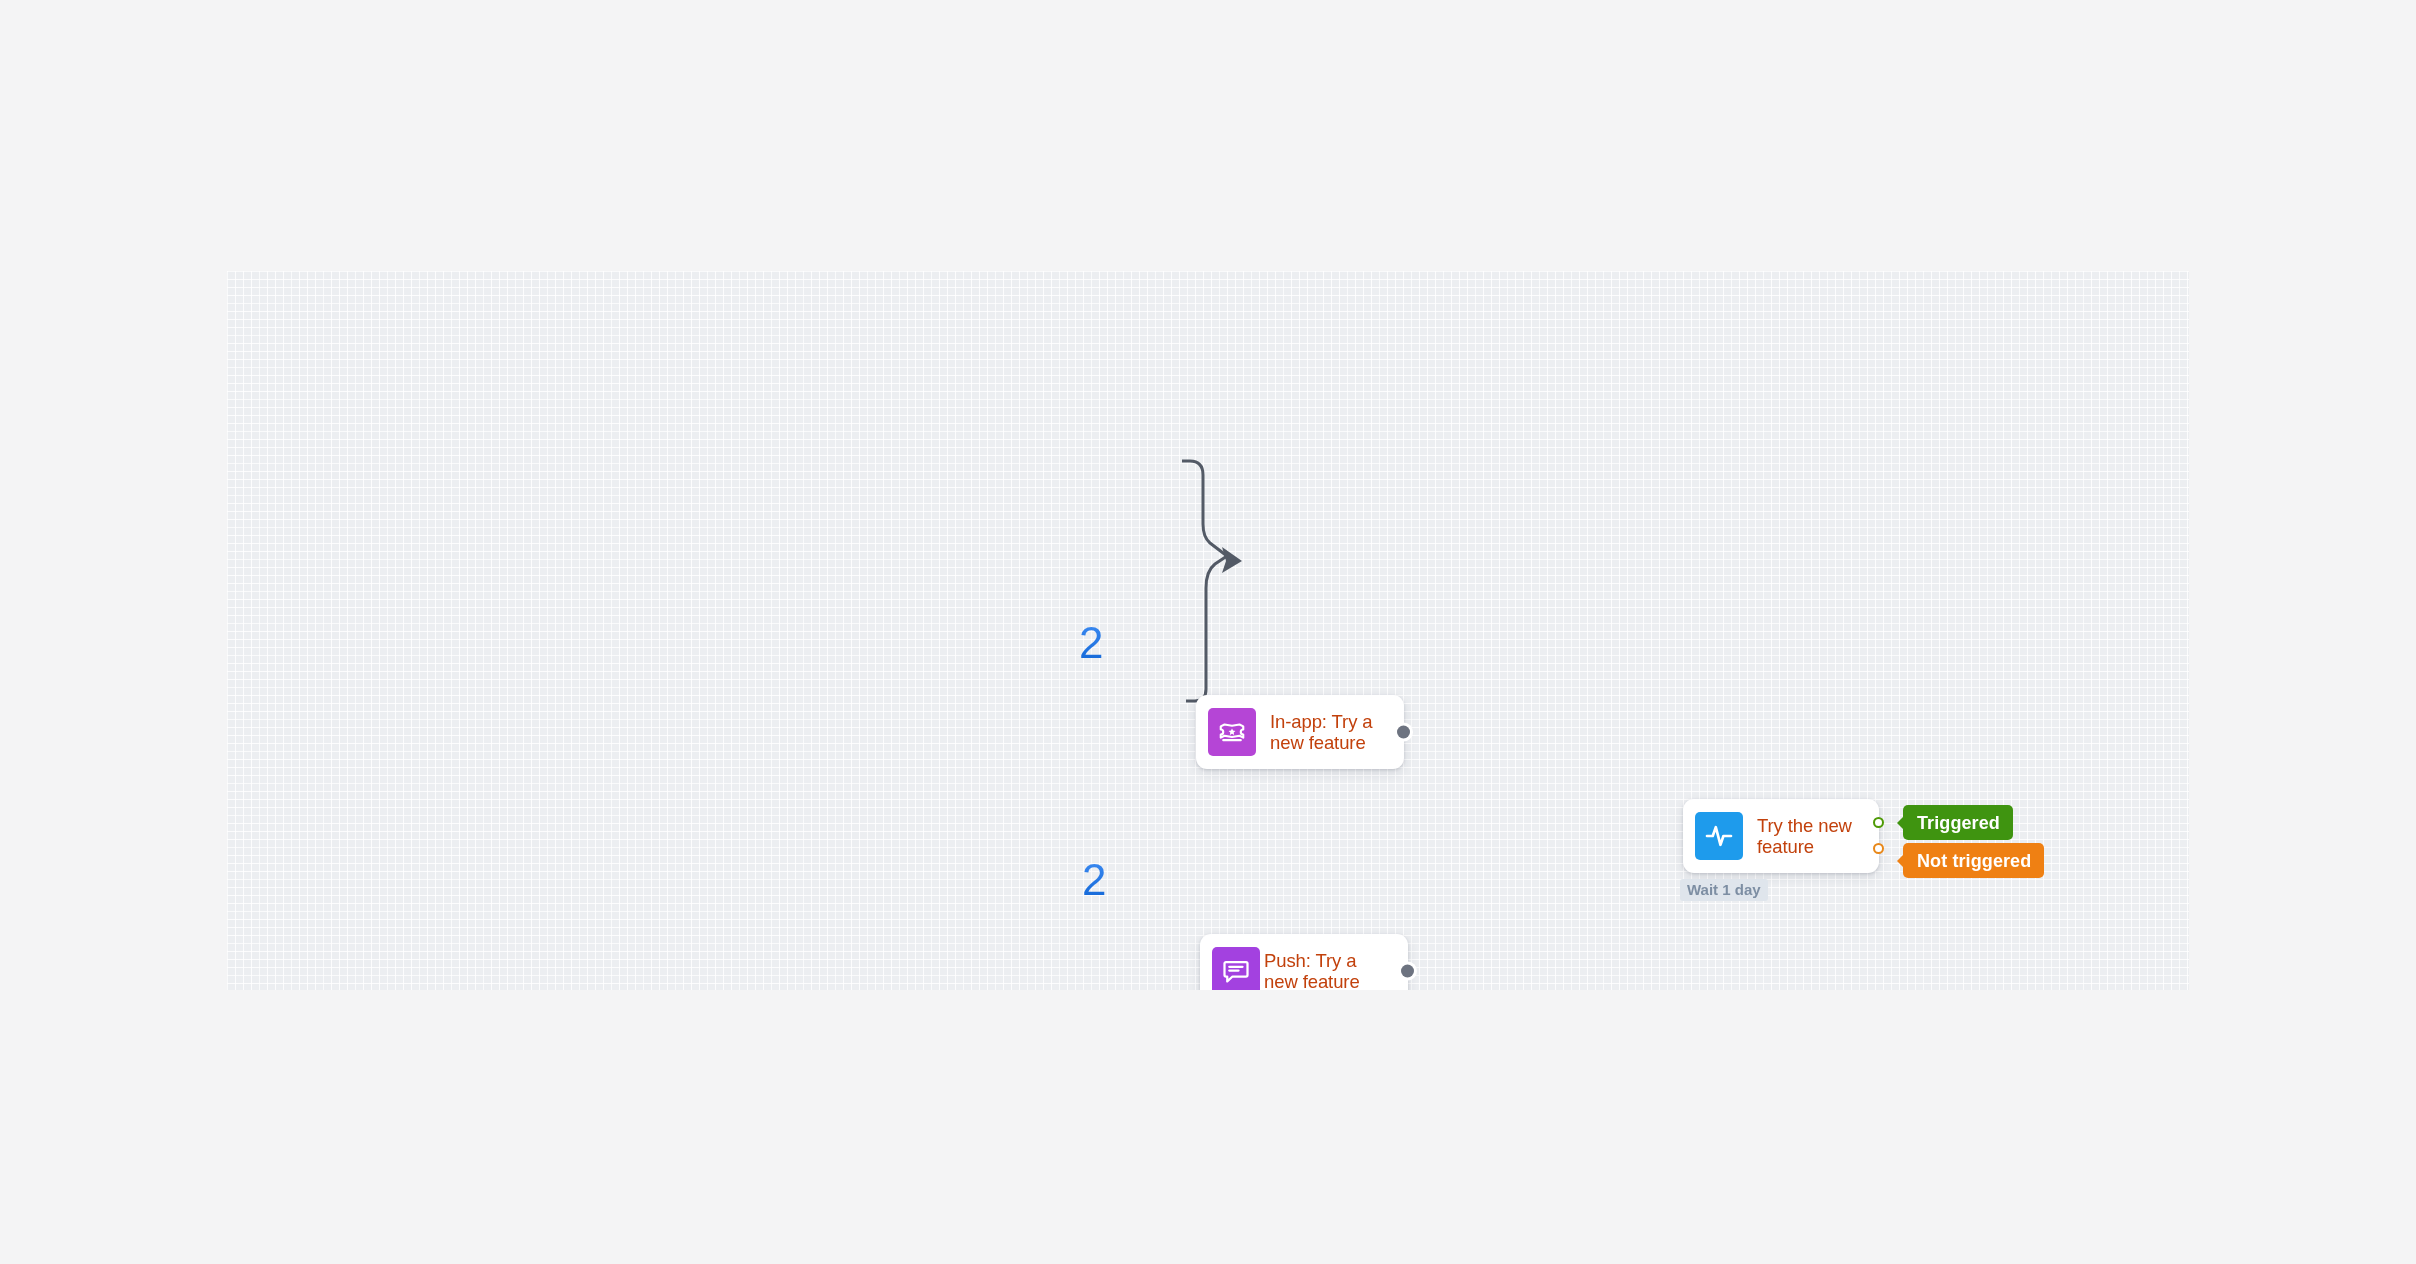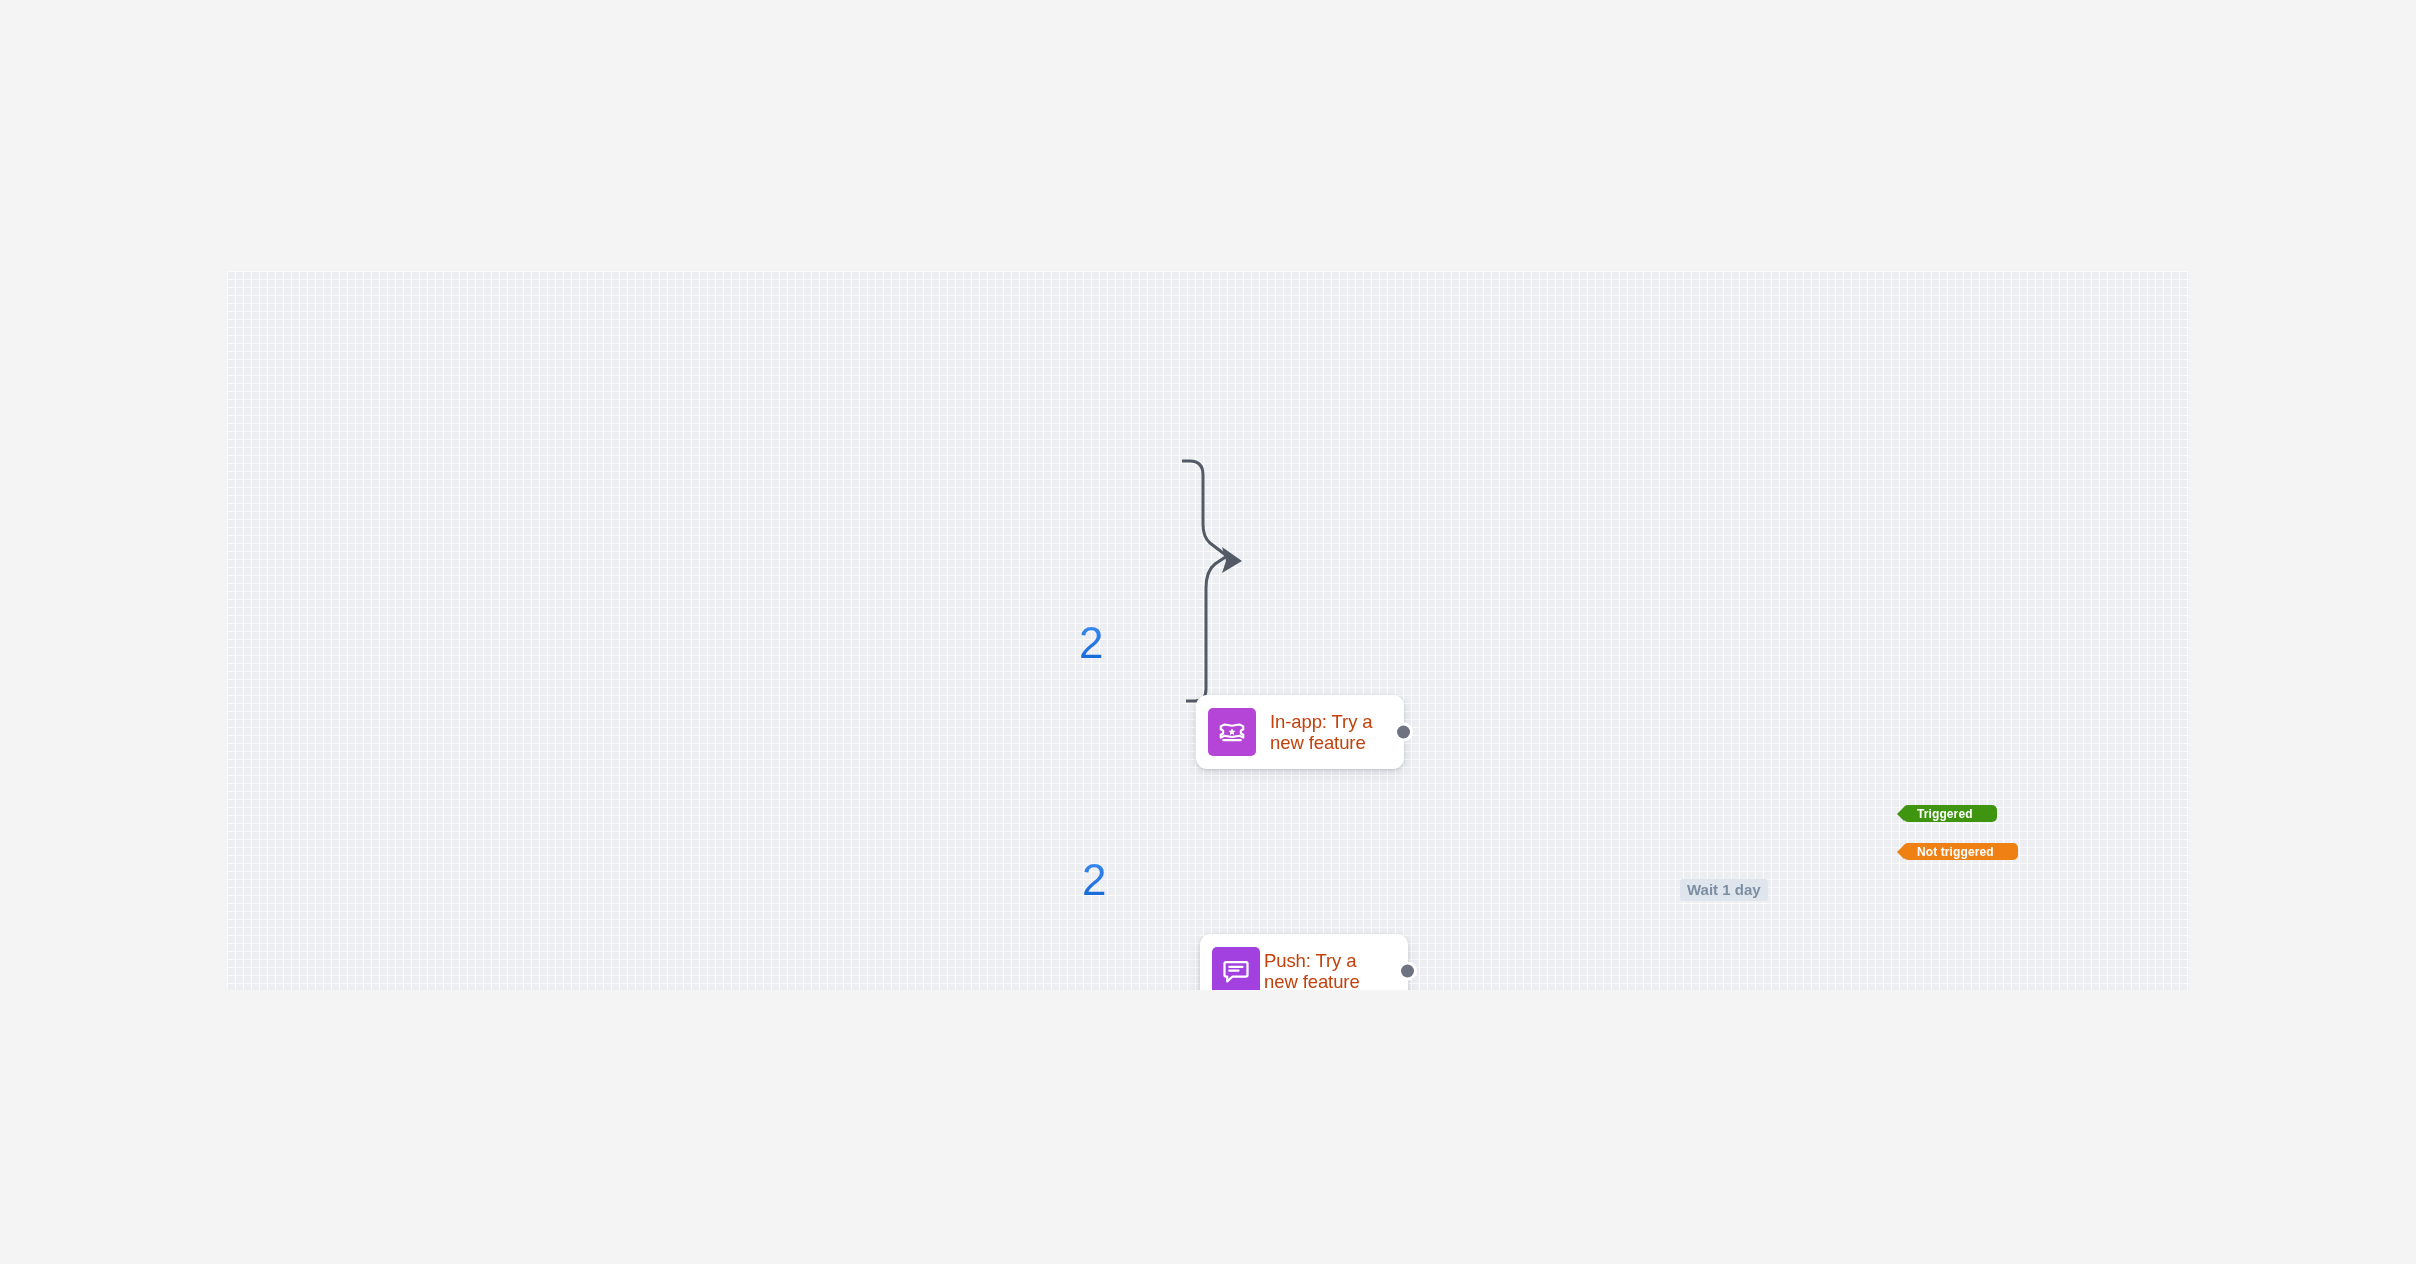--- a/index.html
+++ b/index.html
@@ -106,27 +106,27 @@
     border-radius: 50%;
     background: #ffffff;
     box-sizing: border-box;
   }
   .port-ring.green { border: 2.5px solid #4e9a06; }
   .port-ring.orange { border: 2.5px solid #e8881a; }
 
   
   .branch-tag {
     position: absolute;
-    height: 17px;
+    height: 35px;
     display: flex;
     align-items: center;
-    padding: 0 24px 0 14px;
+    padding: 0 13px 0 14px;
     border-radius: 5px;
     color: #ffffff;
-    font-size: 12px;
+    font-size: 18px;
     font-weight: bold;
     font-family: "Liberation Sans", sans-serif;
     letter-spacing: 0.1px;
     white-space: nowrap;
     line-height: 1;
   }
   .branch-tag::before {
     content: "";
     position: absolute;
     left: -6px;
@@ -210,20 +210,32 @@
           <path d="M4 4.8 H20 A1.2 1.2 0 0 1 21.2 6 V15.2 A1.2 1.2 0 0 1 20 16.4 H9.2 L5 20.3 V16.4 H4 A1.2 1.2 0 0 1 2.8 15.2 V6 A1.2 1.2 0 0 1 4 4.8 Z"></path>
           <path d="M6.6 8.6 H17.2"></path>
           <path d="M6.6 11.6 H14"></path>
         </svg>
       </div>
       <div class="node-title">Push: Try a
 new feature</div>
       <div class="port-dot" style="right:-6px; top:50%; transform:translateY(-50%);"></div>
     </div>
 
+    <div class="node node-c">
+      <div class="node-icon" style="background:#1e9bec;">
+        <svg width="32" height="32" viewBox="0 0 24 24" fill="none" stroke="#ffffff" stroke-width="2" stroke-linecap="round" stroke-linejoin="round">
+          <path d="M3 12 H7.3 L9.6 5.4 L13.1 18.6 L15.3 12 H21"></path>
+        </svg>
+      </div>
+      <div class="node-title">Try the new
+feature</div>
+
+      <div class="port-ring green" style="right:-5px; top:18px;"></div>
+      <div class="port-ring orange" style="right:-5px; top:44px;"></div>
+    </div>
 
     <div class="branch-tag green" style="left:1676px; top:534px;">
       <span class="tag-text">Triggered</span>
     </div>
 
     <div class="branch-tag orange" style="left:1676px; top:572px;">
       <span class="tag-text">Not triggered</span>
     </div>
 
     <div class="wait-chip" style="left:1453px; top:608px;">Wait 1 day</div>

